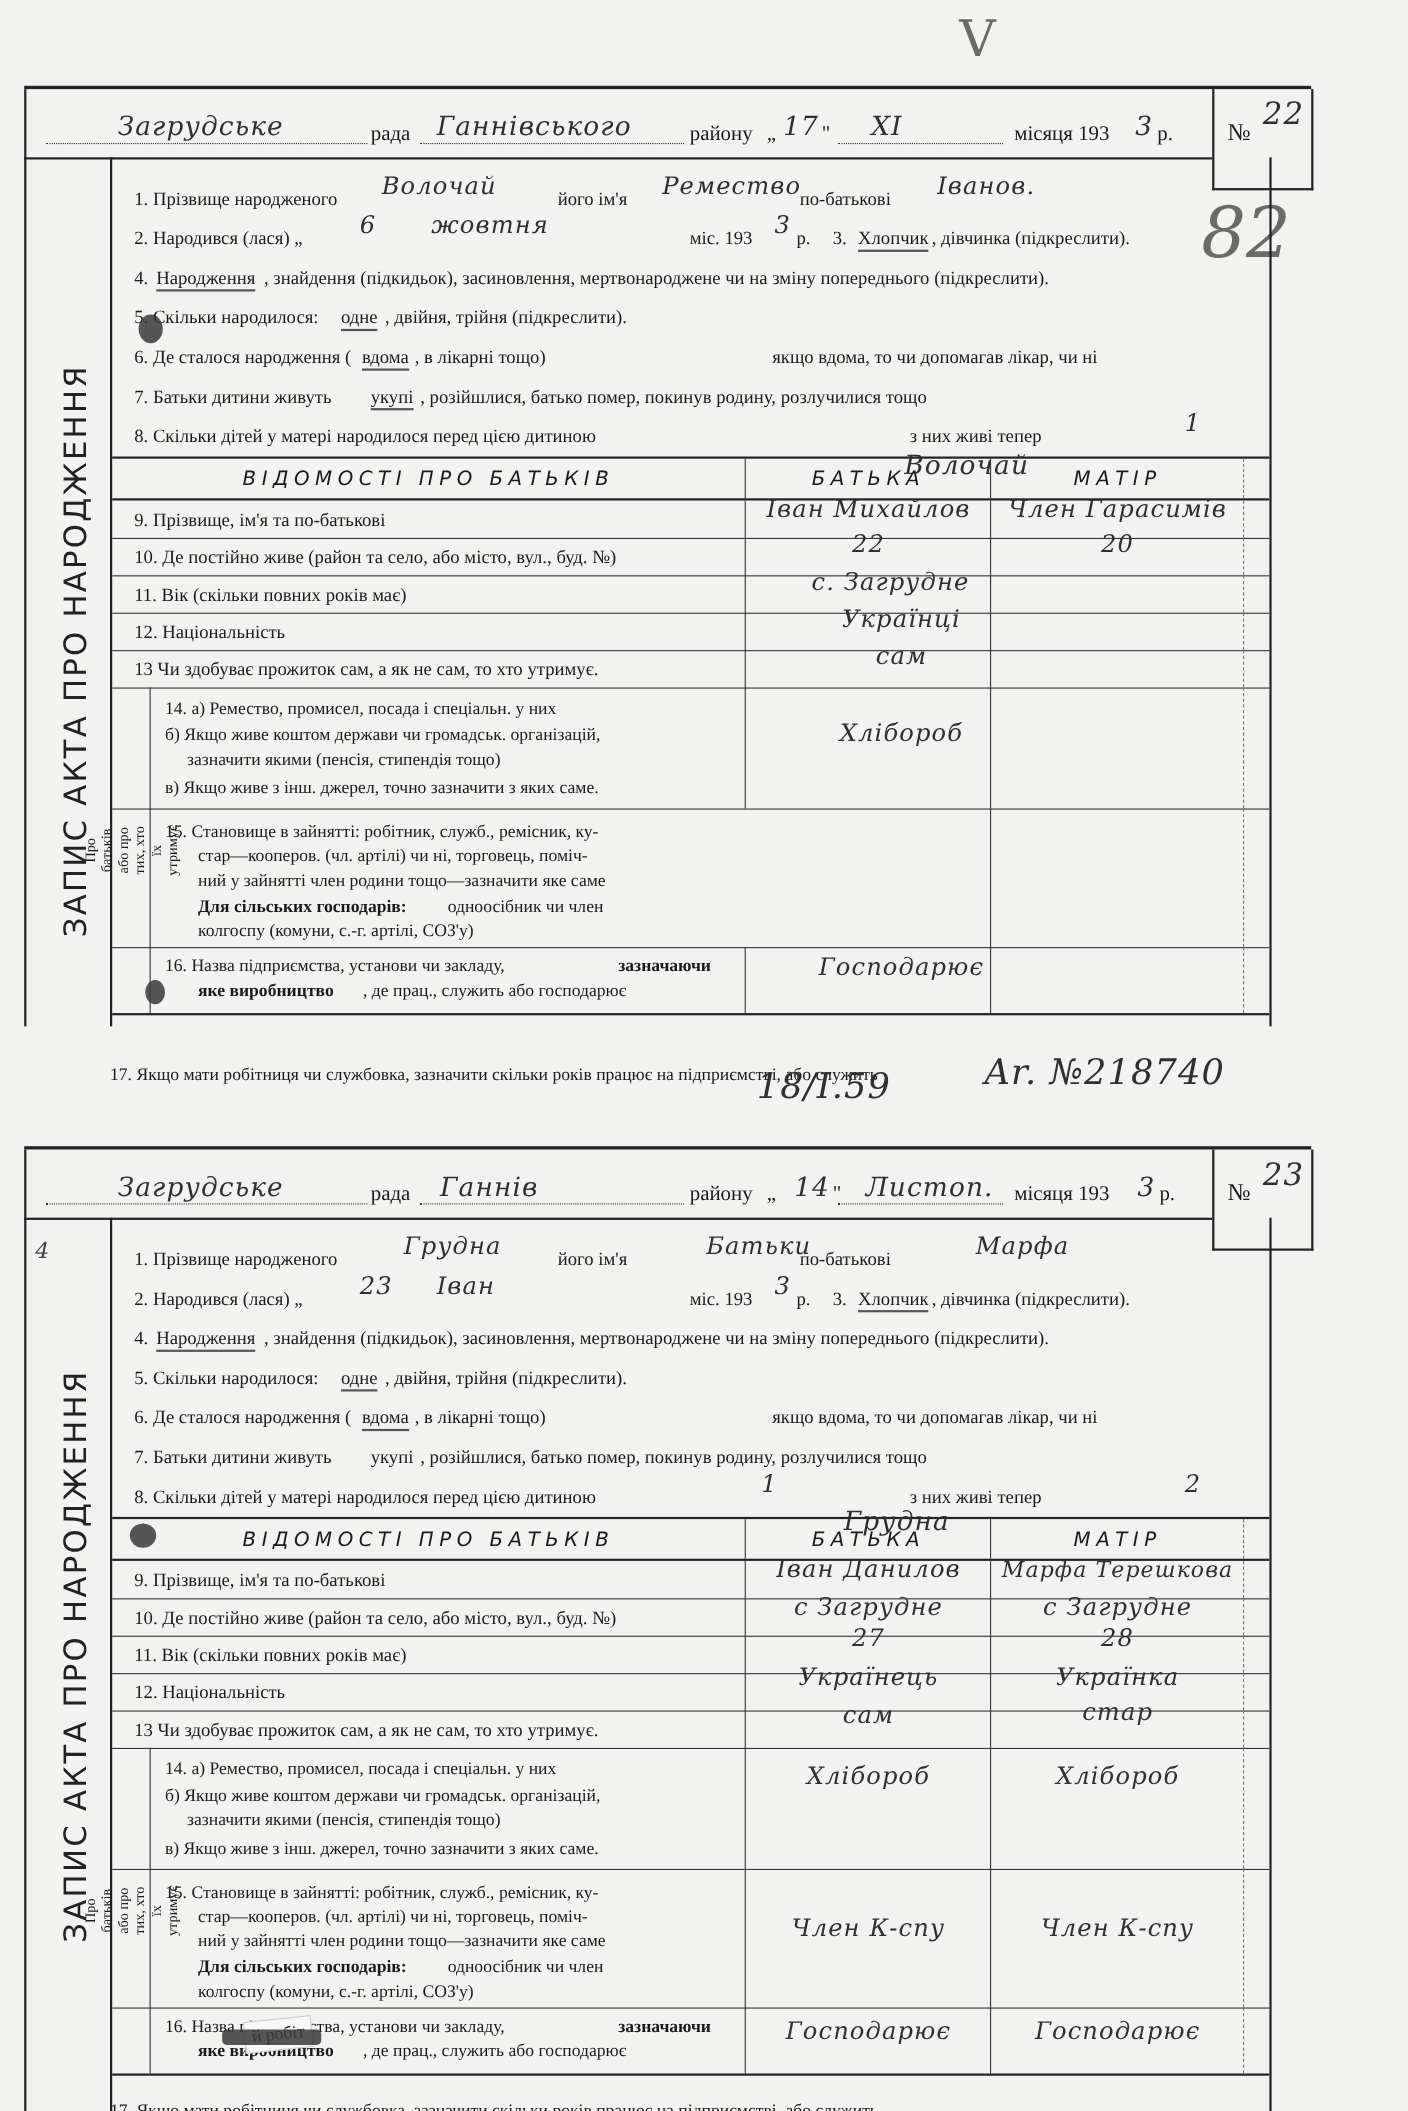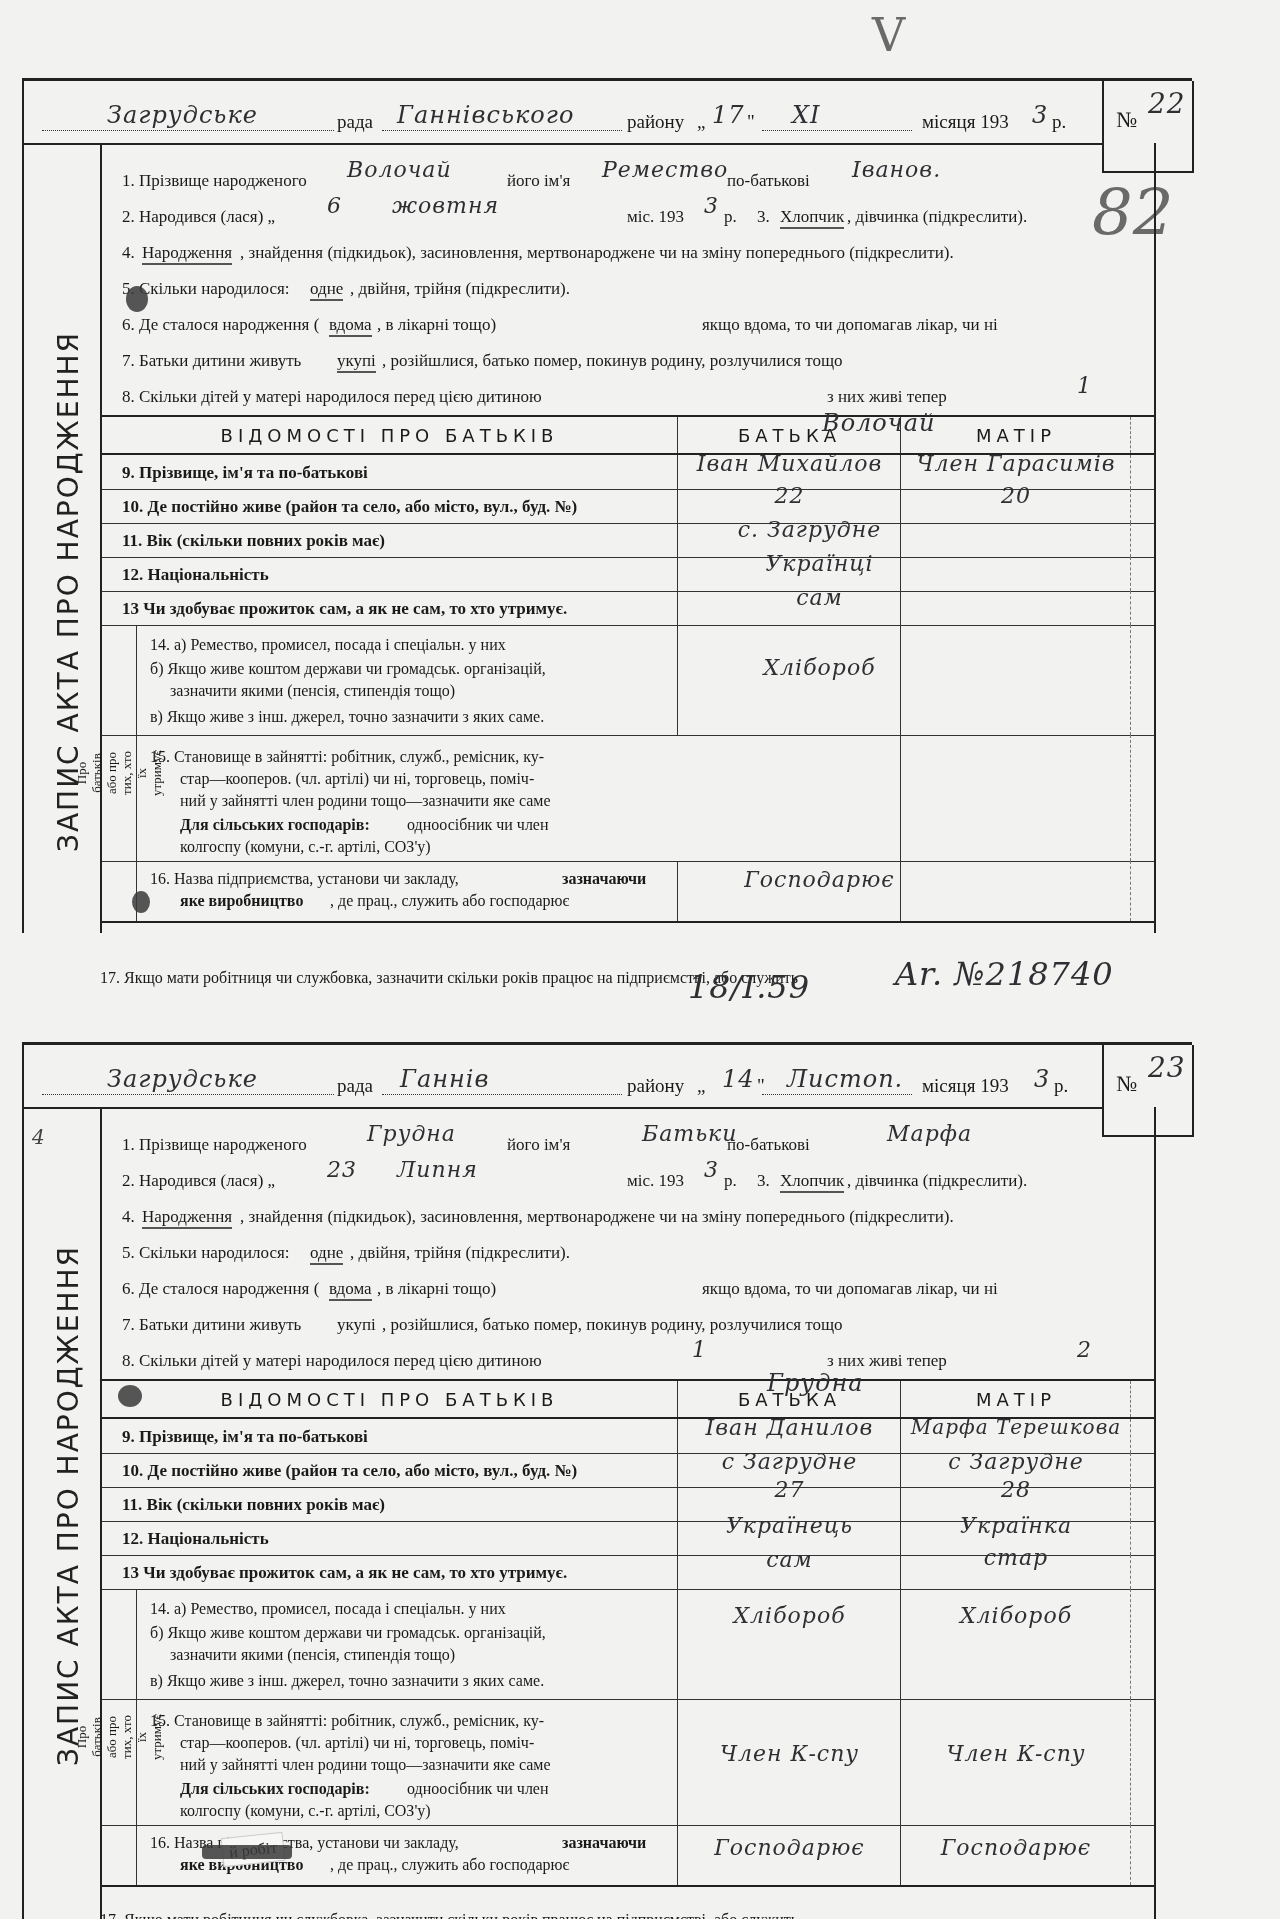--- a/index.html
+++ b/index.html
@@ -59,23 +59,23 @@
     .sec-row { position: absolute; left: 0; right: 0; border-top: 2px solid #222; }
     .grid-row {
       position: absolute; left: 0; right: 0;
       border-bottom: 1.5px solid #333;
       font-family: "Liberation Serif", serif; font-size: 17px;
     }
     .c1 { position: absolute; left: 0; top: 0; bottom: 0; width: 575px; }
     .c2 { position: absolute; left: 575px; top: 0; bottom: 0; width: 223px; border-left: 1.5px solid #333; }
     .c3 { position: absolute; left: 798px; top: 0; bottom: 0; width: 230px; border-left: 1.5px solid #333; }
     .c4 { position: absolute; left: 1028px; top: 0; bottom: 0; right: 0; border-left: 1.5px dashed #777; }
-    .c1 .t { position: absolute; left: 20px; font-weight: bold; }
+    .c1 .t { position: absolute; left: 20px; }
     .hw-cell { position: absolute; left: 0; right: 0; text-align: center; font-size: 22px; }
-    .colhdr { font-family: "DejaVu Sans", sans-serif; font-size: 18px; letter-spacing: 5px; text-align: center; position: absolute; left: 0; right: 0; top: 8px; }
+    .colhdr { font-family: "DejaVu Sans", sans-serif; font-size: 18px; letter-spacing: 5px; text-align: center; position: absolute; left: 0; right: 0; top: 8px; font-style: italic; }
     .sub-block { position: absolute; left: 0; }
     .vert-note {
       position: absolute; left: 0; width: 34px; border-right: 1.5px solid #333;
       display: flex; align-items: center; justify-content: center;
     }
     .vert-note span {
       transform: rotate(-90deg); white-space: nowrap;
       font-family: "Liberation Serif", serif; font-size: 13px; text-align: center; line-height: 15px;
     }
     .ml { position: absolute; left: 48px; font-family: "Liberation Serif", serif; font-size: 16px; line-height: 23px; white-space: nowrap; }
@@ -339,21 +339,21 @@
         <span class="t" style="left:0;">1. Прізвище народженого</span>
         <span class="hw" style="left:245px;">Грудна</span>
         <span class="t" style="left:385px;">його ім'я</span>
         <span class="hw" style="left:520px;">Батьки</span>
         <span class="t" style="left:605px;">по-батькові</span>
         <span class="hw" style="left:765px;">Марфа</span>
       </div>
       <div class="line" style="top:60px;">
         <span class="t" style="left:0;">2. Народився (лася) „</span>
         <span class="hw" style="left:205px;">23</span>
-        <span class="hw" style="left:275px;">Липня</span>
+        <span class="hw" style="left:275px;">Іван</span>
         <span class="t" style="left:505px;">міс. 193</span>
         <span class="hw" style="left:582px;">3</span>
         <span class="t" style="left:602px;">р.</span>
         <span class="t" style="left:635px;">3.</span>
         <span class="t u" style="left:658px;">Хлопчик</span>
         <span class="t" style="left:725px;">, дівчинка (підкреслити).</span>
       </div>
       <div class="line" style="top:96px;">
         <span class="t" style="left:0;">4.</span>
         <span class="t u" style="left:20px;">Народження</span>

